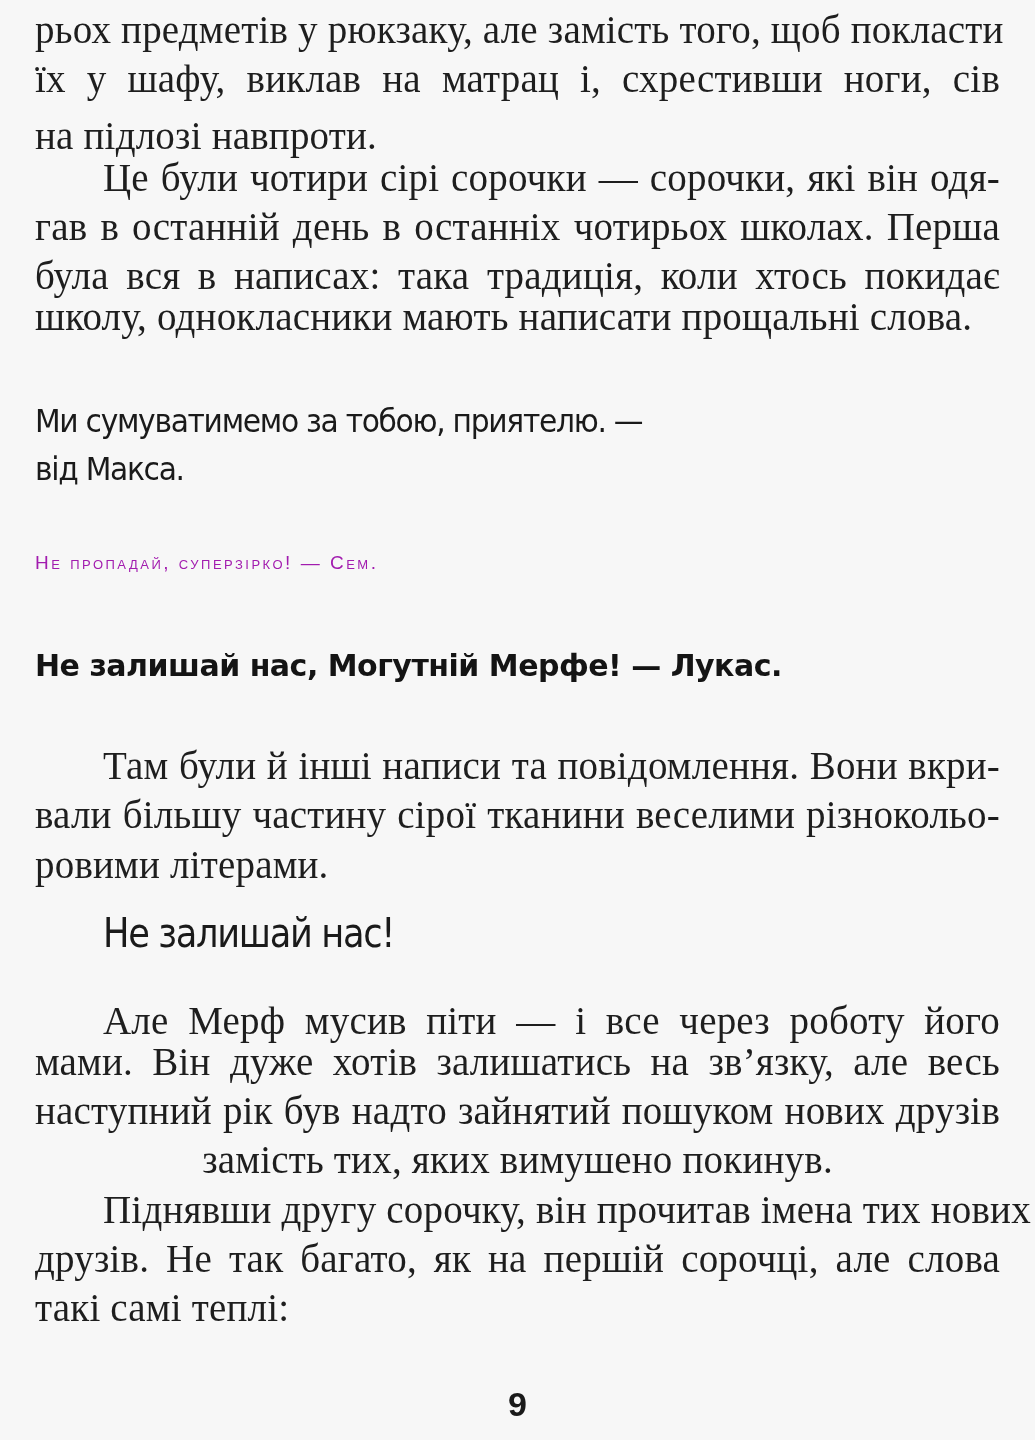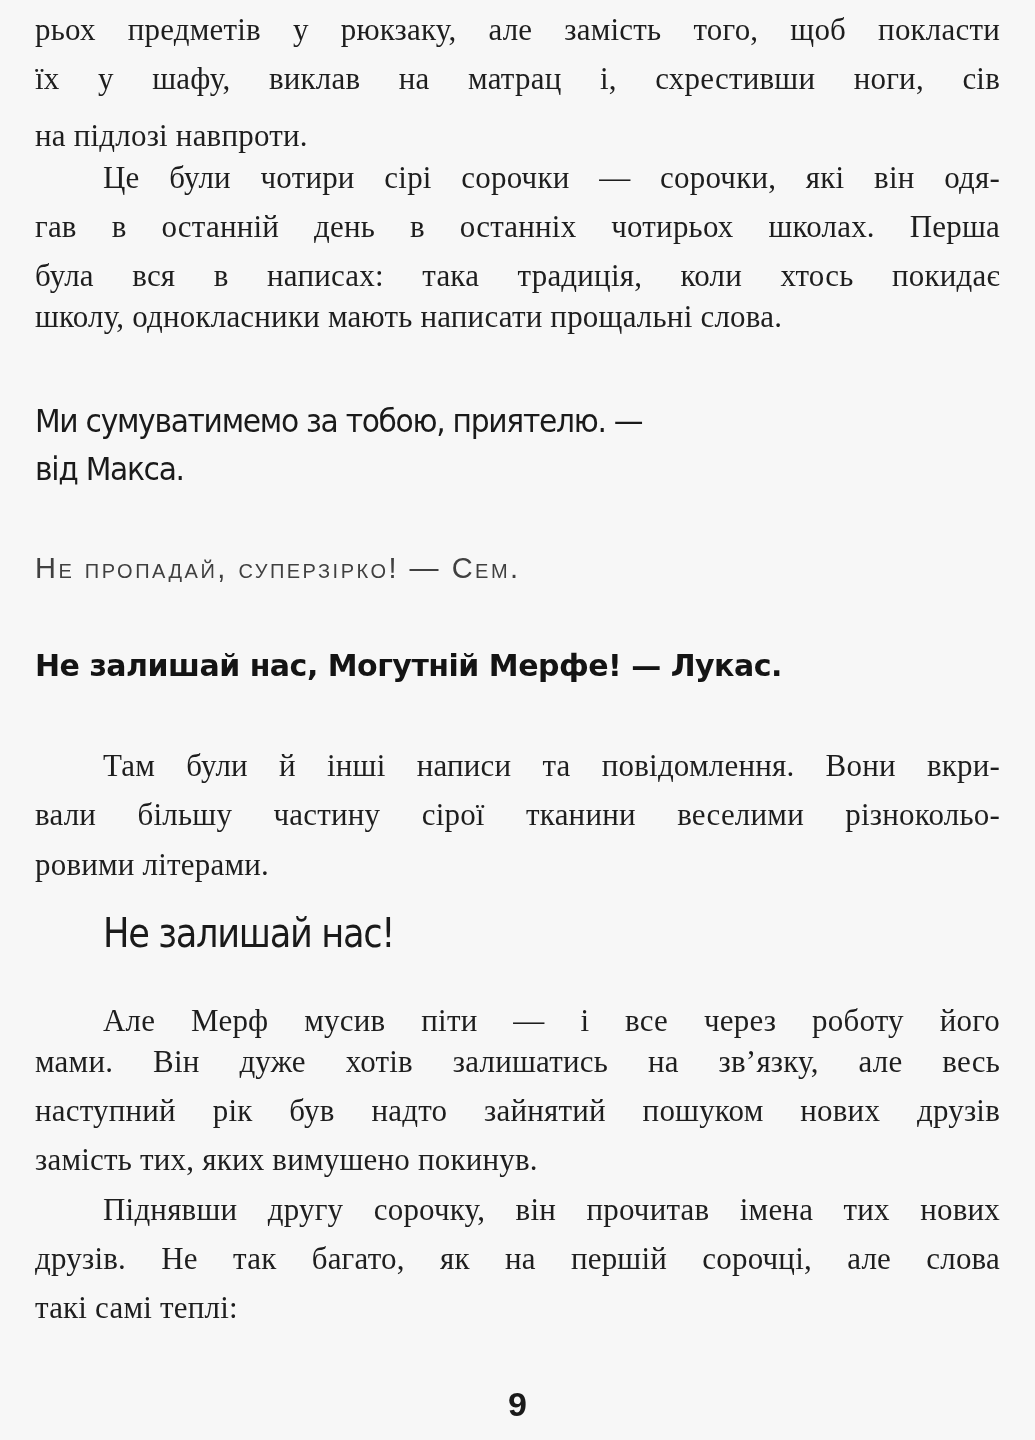--- a/index.html
+++ b/index.html
@@ -18,21 +18,21 @@
       position: absolute;
       left: 35px;
       top: 0;
       width: 965px;
     }
     .line {
       position: absolute;
       left: 0;
       width: 965px;
       font-family: "Liberation Serif", "DejaVu Serif", serif;
-      font-size: 31px;
+      font-size: 39px;
       line-height: 40px;
       white-space: nowrap;
       letter-spacing: 0.2px;
     }
     .line.justify {
       text-align: justify;
       text-align-last: justify;
     }
     .line.indent {
       padding-left: 68px;
@@ -48,23 +48,23 @@
       font-size: 32px;
       line-height: 46px;
       font-weight: normal;
       letter-spacing: -1.4px;
       color: #1a1a1a;
       transform: scaleX(0.93);
       transform-origin: left center;
     }
     .hand2 {
       font-family: "Liberation Sans", sans-serif;
-      font-size: 29px;
+      font-size: 19px;
       letter-spacing: 2.5px;
-      color: #404040;
+      color: #a21caf;
       font-variant: small-caps;
       font-weight: normal;
     }
     .hand3 {
       font-family: "DejaVu Sans", sans-serif;
       font-size: 30px;
       font-weight: bold;
       letter-spacing: -0.5px;
       color: #141414;
     }
@@ -111,21 +111,21 @@
 
   <div class="line justify indent" style="top:746px;">Там були й інші написи та повідомлення. Вони вкри-</div>
   <div class="line justify" style="top:795px;">вали більшу частину сірої тканини веселими різнокольо-</div>
   <div class="line" style="top:845px;">ровими літерами.</div>
 
   <div class="hand hand4" style="top:910px; left:68px;">Не залишай нас!</div>
 
   <div class="line justify indent" style="top:993px;margin-top:8px;">Але Мерф мусив піти — і все через роботу його</div>
   <div class="line justify" style="top:1042px;">мами. Він дуже хотів залишатись на зв’язку, але весь</div>
   <div class="line justify" style="top:1091px;">наступний рік був надто зайнятий пошуком нових друзів</div>
-  <div class="line" style="top:1140px;">замість тих, яких вимушено покинув.</div>
+  <div class="line" style="top:1140px;text-align:center;">замість тих, яких вимушено покинув.</div>
 
   <div class="line justify indent" style="top:1190px;">Піднявши другу сорочку, він прочитав імена тих нових</div>
   <div class="line justify" style="top:1239px;">друзів. Не так багато, як на першій сорочці, але слова</div>
   <div class="line" style="top:1288px;">такі самі теплі:</div>
 
 </div>
 
 <div class="page-number">9</div>
 
 </body></html>

